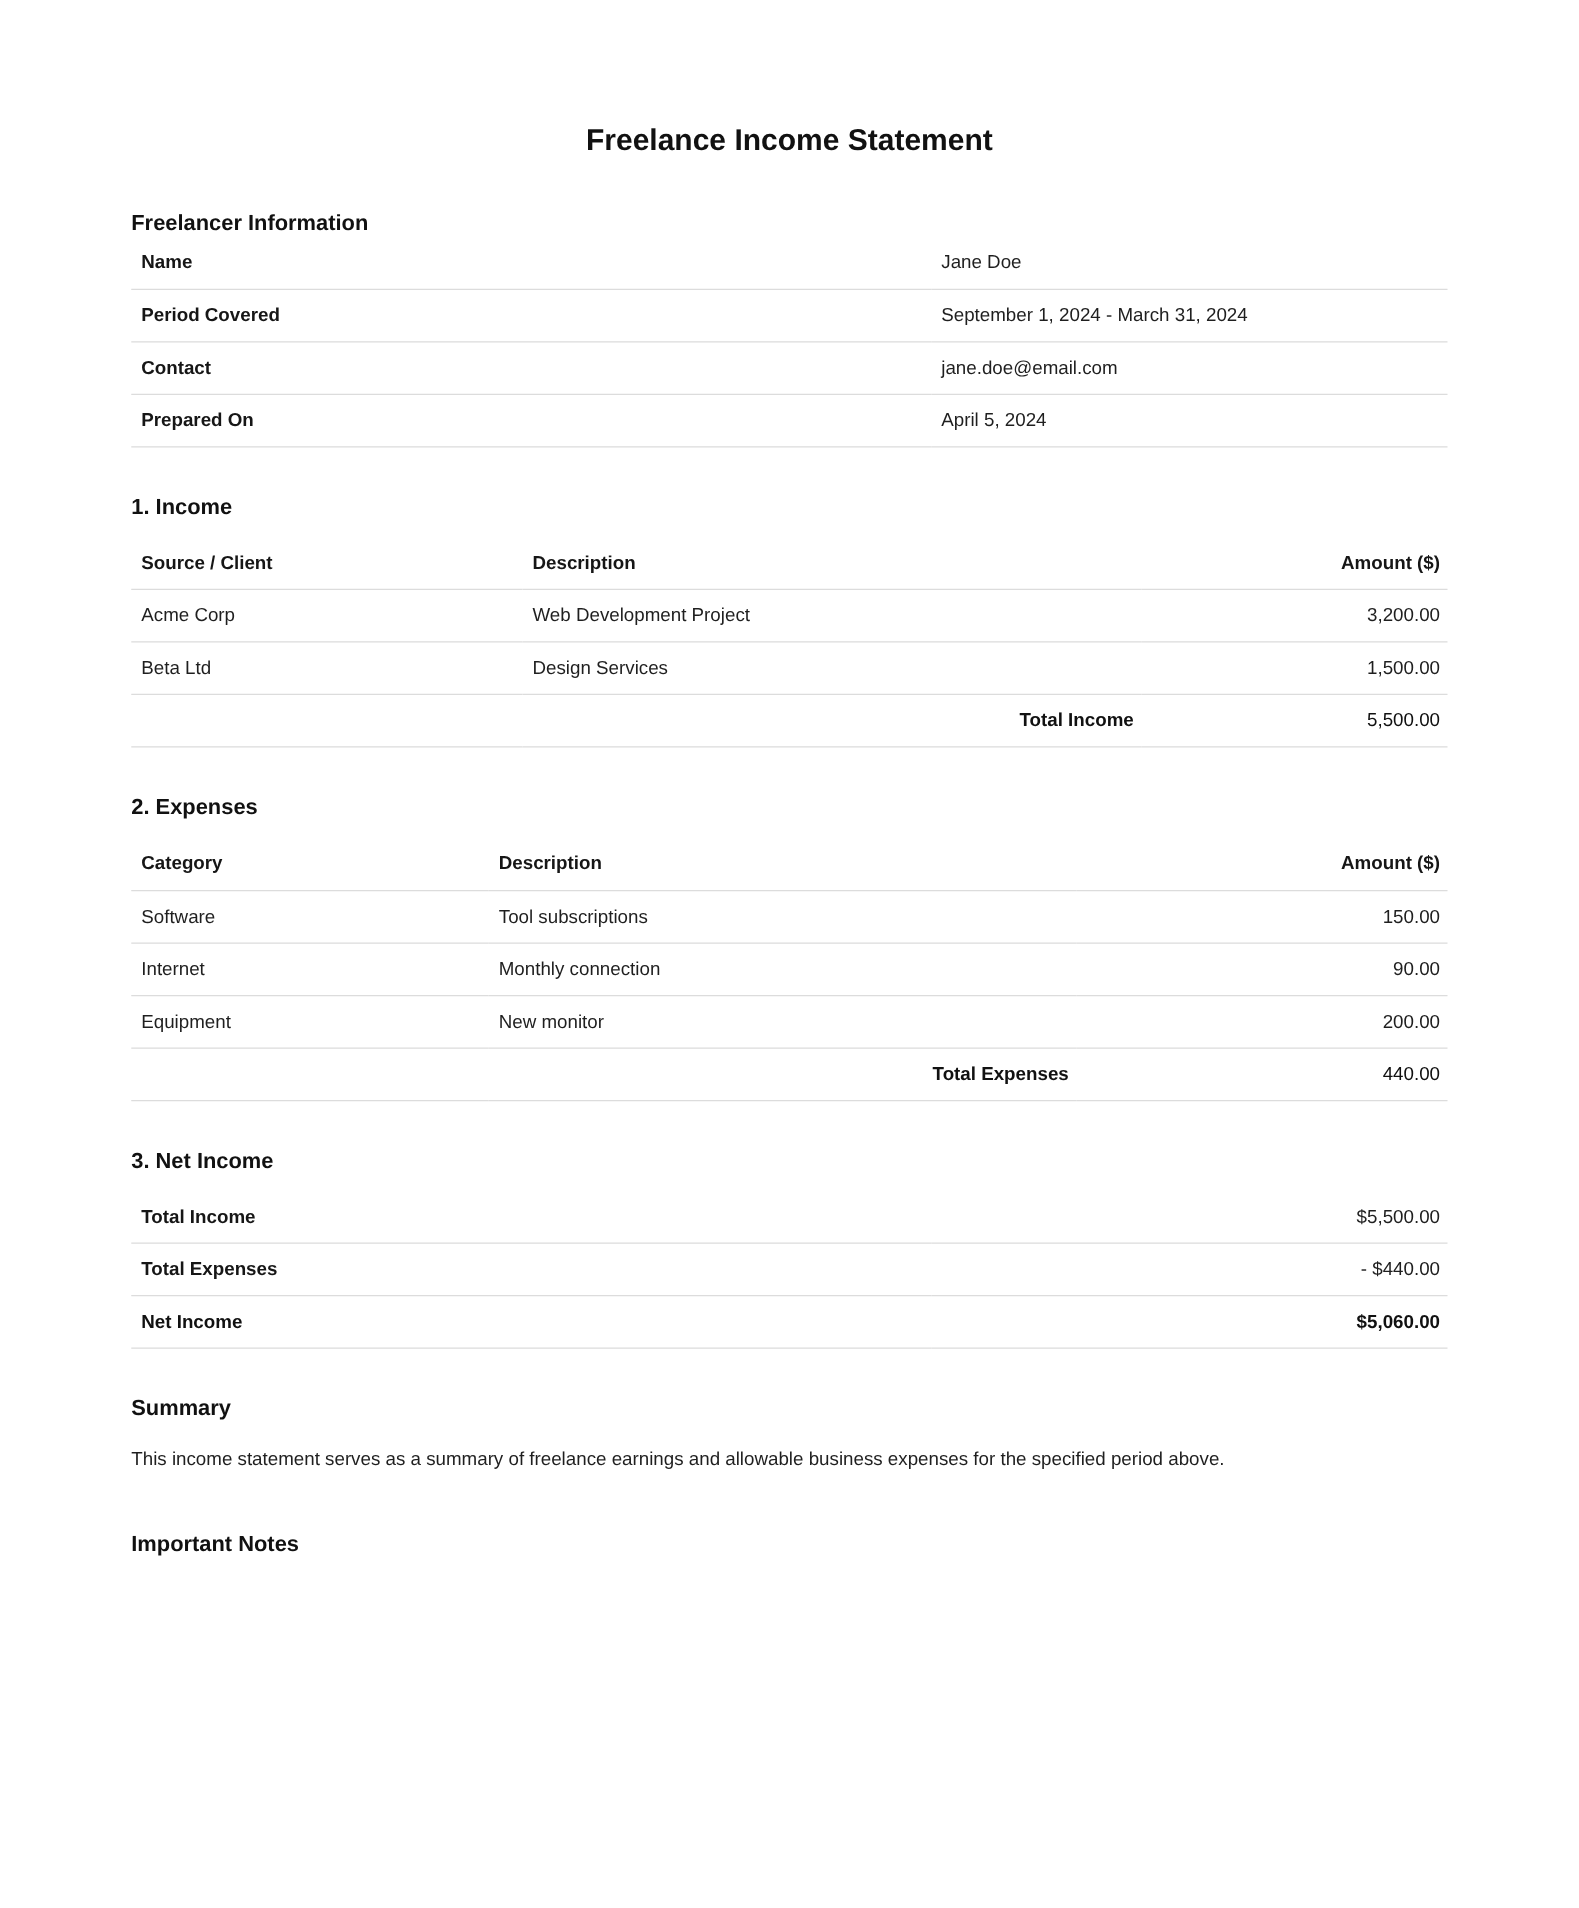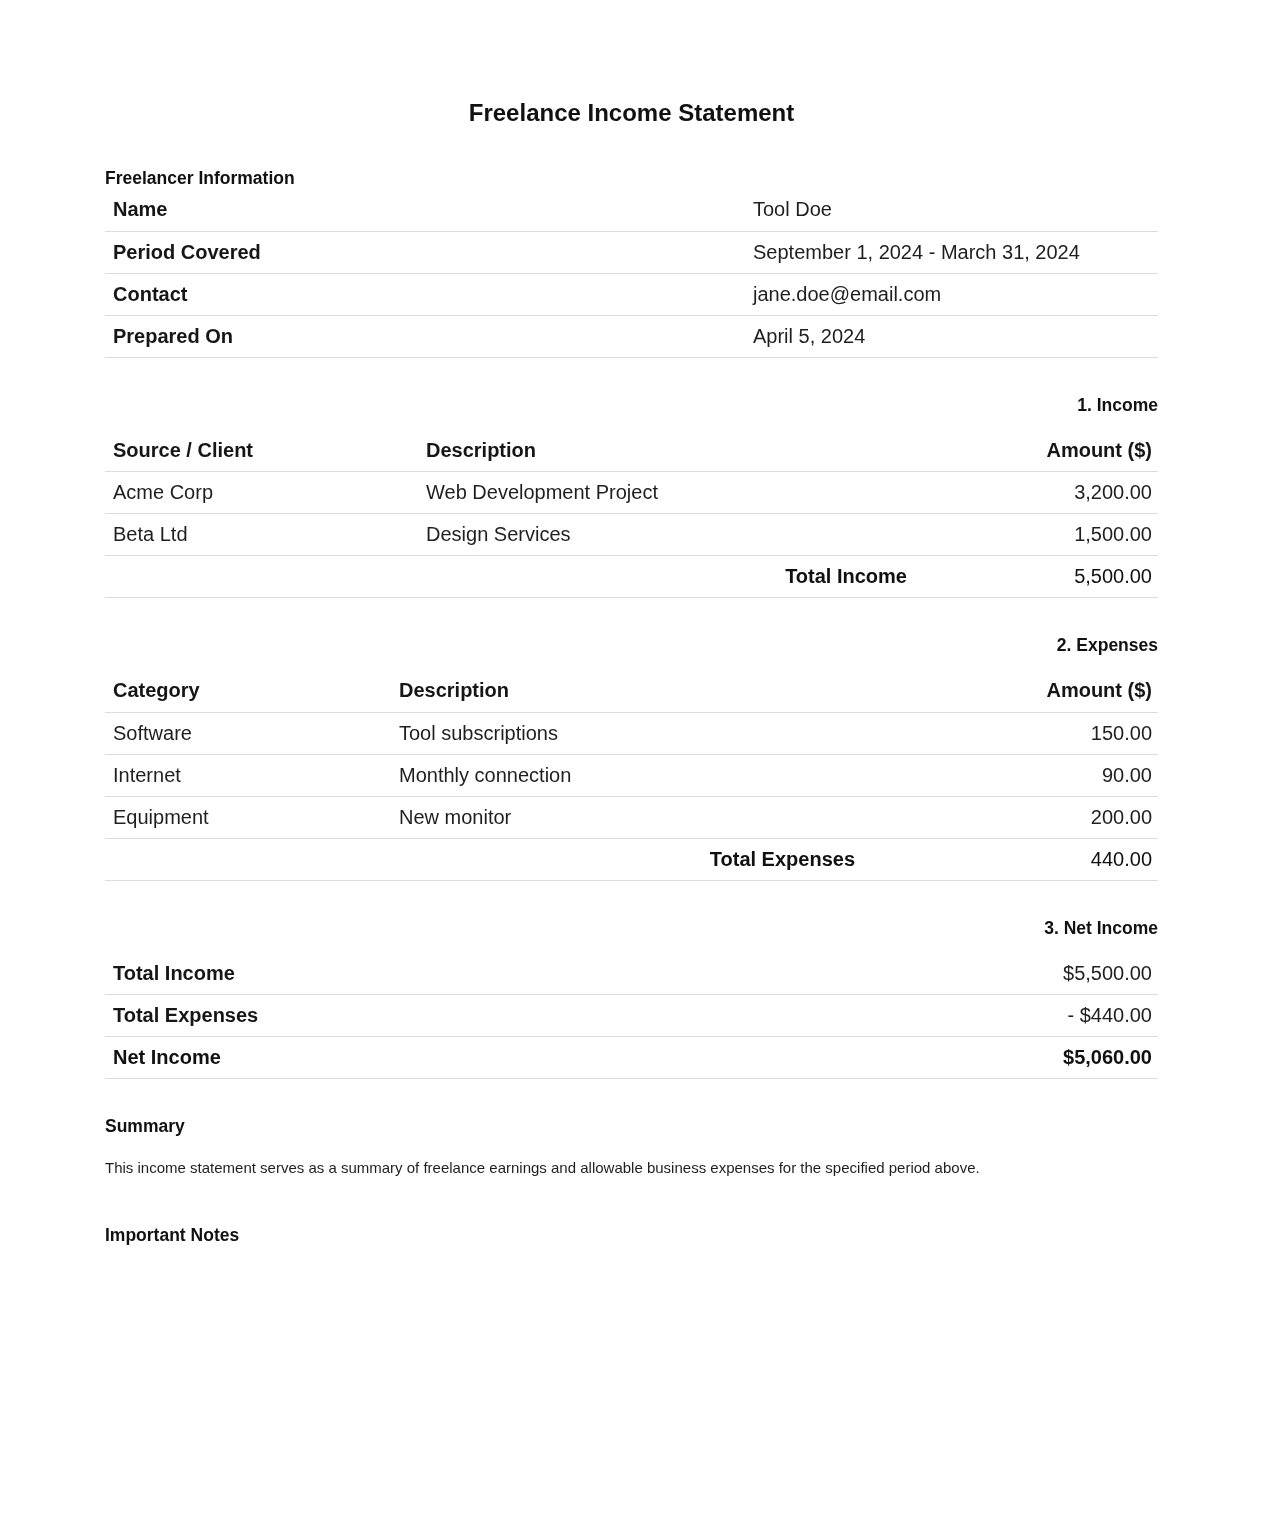--- a/index.html
+++ b/index.html
@@ -28,35 +28,35 @@
     text-align: center;
     color: #111111;
   }
   h2.sec-heading {
     margin: 36px 0 0 0;
     font-size: 17.5px;
     line-height: 22px;
     font-weight: 700;
     color: #111111;
   }
-  h2.mb-table { margin-bottom: 14px; text-align: right; }
+  h2.mb-table { margin-bottom: 14px; }
   h2.mb-info  { }
 
   table {
     width: 100%;
     border-collapse: collapse;
     table-layout: fixed;
     font-size: 15px;
   }
   td, th {
     height: 42px;
     padding: 0 6px 0 8px;
     vertical-align: middle;
     border-bottom: 1px solid #dcdcdc;
-    font-size: 20px;
+    font-size: 15px;
     color: #1f1f1f;
     overflow: hidden;
     white-space: nowrap;
   }
   th { text-align: left; font-weight: 600; color: #161616; }
   .num, th.num { text-align: right; }
   .lbl { font-weight: 600; color: #161616; }
   .total-label { text-align: right; font-weight: 700; color: #111111; }
   .total-amount { font-weight: 400; color: #111111; }
   tr.bold-row td { font-weight: 700; color: #111111; }
@@ -95,21 +95,21 @@
     <section>
       <h2 class="sec-heading mb-info">Freelancer Information</h2>
       <table class="info-table">
         <colgroup>
             <col class="info-c1">
             <col class="info-c2">
           </colgroup>
         <tbody>
           <tr>
             <td class="lbl">Name</td>
-            <td>Tool Doe</td>
+            <td>Jane Doe</td>
           </tr>
           <tr>
             <td class="lbl">Period Covered</td>
             <td>September 1, 2024 - March 31, 2024</td>
           </tr>
           <tr>
             <td class="lbl">Contact</td>
             <td>jane.doe@email.com</td>
           </tr>
           <tr>

